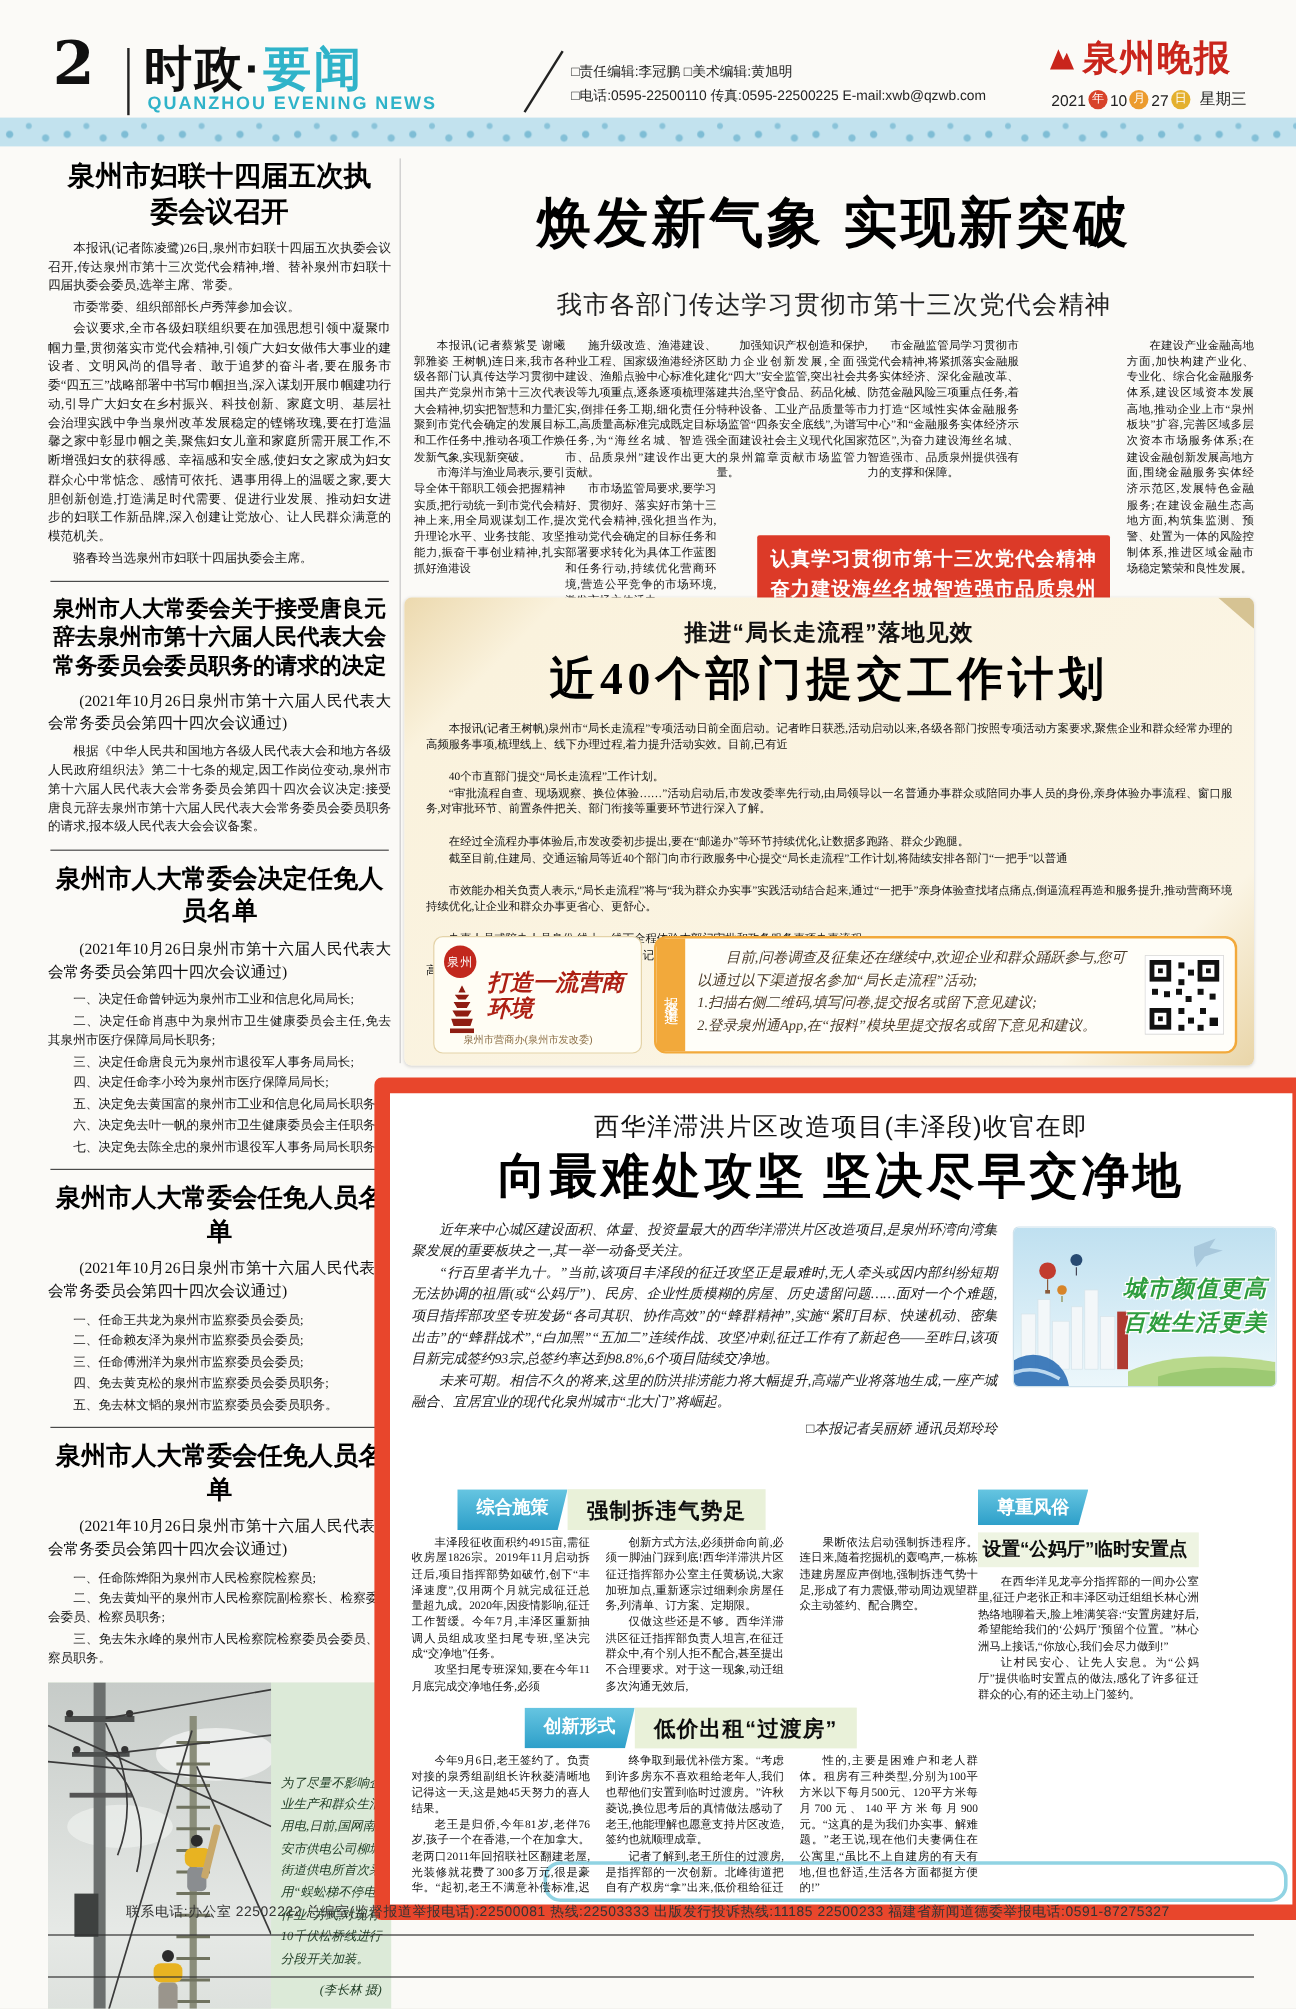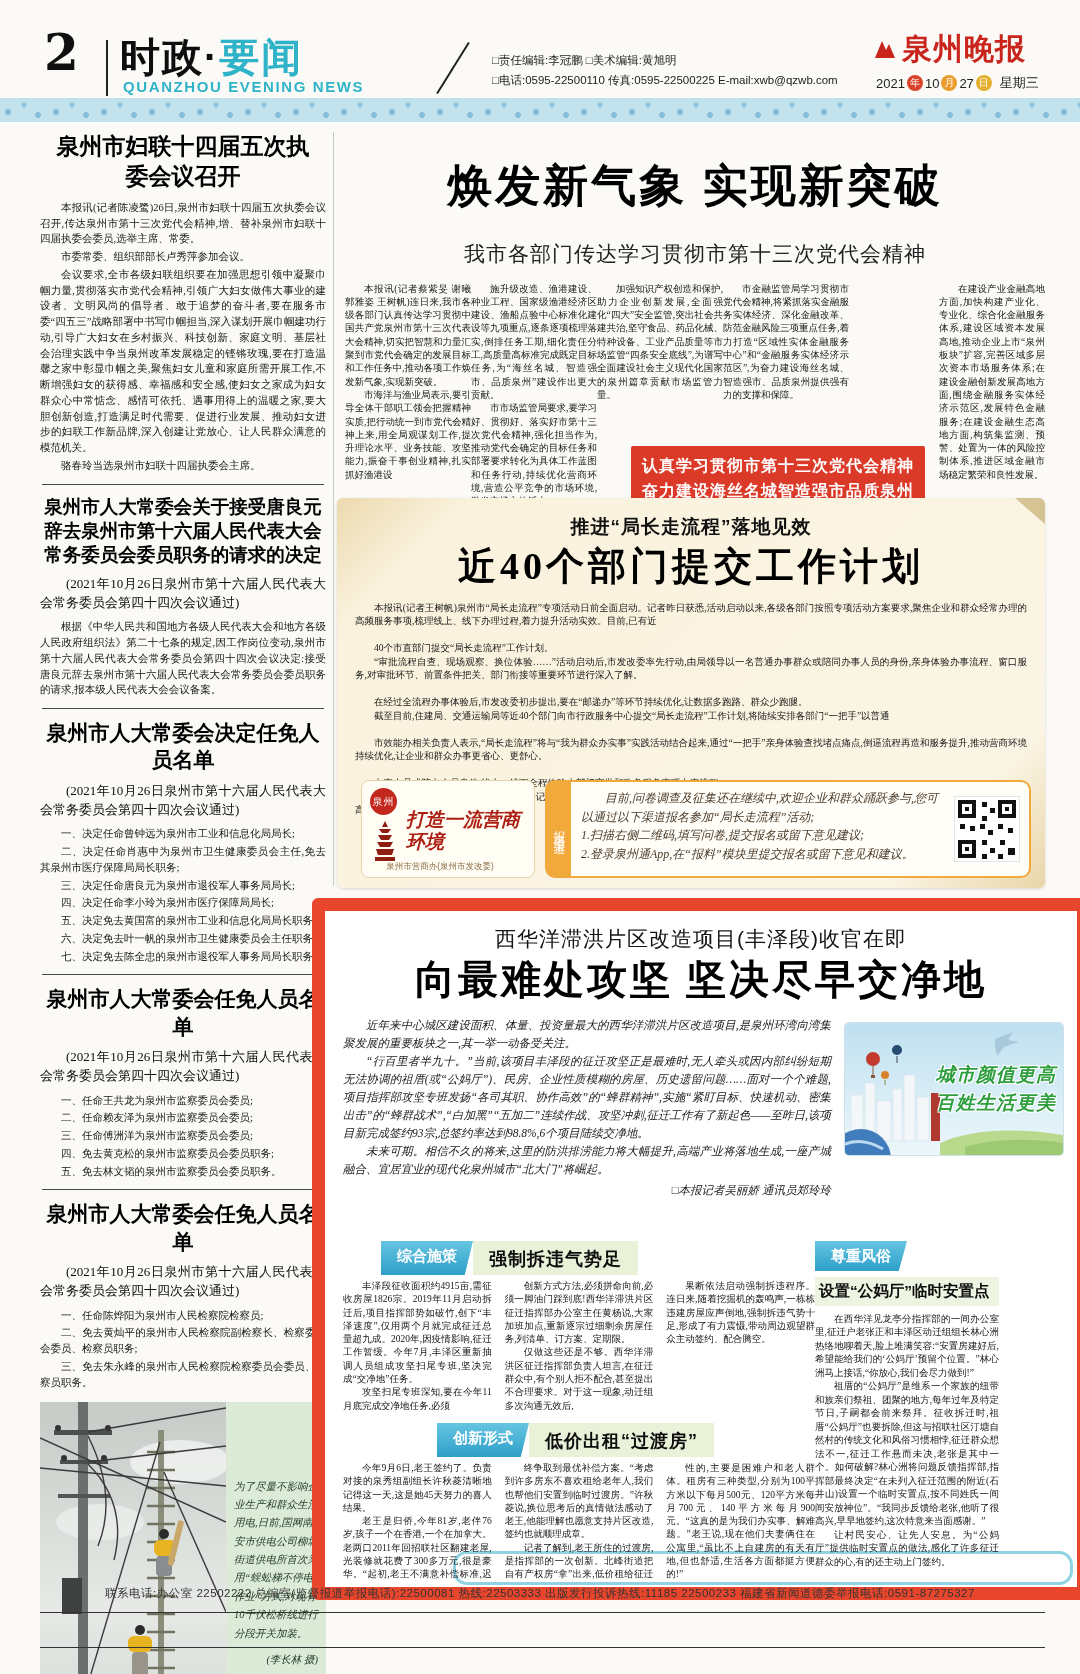--- a/index.html
+++ b/index.html
@@ -6,21 +6,21 @@
   .page{position:relative;width:1080px;height:1674px;background:#fbfaf7;margin:0 auto;overflow:hidden;
         font-family:"Liberation Sans",sans-serif;color:#111;}
   
   .pgnum{position:absolute;left:44px;top:28px;font:700 50px/1 "DejaVu Serif",serif;color:#101010;}
   .hd-vline{position:absolute;left:106px;top:40px;width:2px;height:56px;background:#222;}
   .sec-title{position:absolute;left:120px;top:30px;font-weight:900;font-size:40px;letter-spacing:2px;}
   .sec-main,.sec-dot{color:#0e0e0e;}
   .sec-sub{color:#2fb3c9;}
   .sec-en{position:absolute;left:123px;top:78px;font-size:15px;font-weight:700;color:#2fb3c9;letter-spacing:1.6px;}
   .hd-slash{position:absolute;left:452px;top:38px;width:2px;height:60px;background:#222;transform:rotate(32deg);}
-  .ed-lines{position:absolute;left:492px;top:50px;font-size:11.5px;color:#222;line-height:20px;}
+  .ed-lines{position:absolute;left:476px;top:50px;font-size:11.5px;color:#222;line-height:20px;}
   .masthead{position:absolute;left:872px;top:34px;display:flex;align-items:center;gap:4px;}
   .masthead .mh-name{font:900 30px/1 "Liberation Serif",serif;color:#c9251c;letter-spacing:1px;}
   .dateline{position:absolute;left:876px;top:74px;font-size:13px;color:#222;display:flex;align-items:center;gap:2px;}
   .dc{display:inline-flex;width:16px;height:16px;border-radius:50%;color:#fff;font-size:10px;line-height:1;
       align-items:center;justify-content:center;}
   .dc-r{background:#d8432a}.dc-o{background:#ec9b2d}.dc-y{background:#e4b02e}
   .wd{margin-left:6px;}
   .deco-band{position:absolute;left:0;top:98px;width:1080px;height:24px;background-color:#c2e2ee;
      background-image:radial-gradient(circle at 8px 14px,rgba(70,158,192,.55) 2.5px,transparent 3.5px),
        radial-gradient(circle at 24px 7px,rgba(70,158,192,.45) 2px,transparent 3px),
@@ -446,21 +446,20 @@
         <div class="s-col">
           <p>性的,主要是困难户和老人群体。租房有三种类型,分别为100平方米以下每月500元、120平方米每月700元、140平方米每月900元。“这真的是为我们办实事、解难题。”老王说,现在他们夫妻俩住在公寓里,“虽比不上自建房的有天有地,但也舒适,生活各方面都挺方便的!”</p>
         </div>
       </div>
 
       <div class="s3-wrap">
         <span class="s3-tab">尊重风俗</span>
         <div class="s3-title">设置“公妈厅”临时安置点</div>
         <div class="s3-body">
           <p>在西华洋见龙亭分指挥部的一间办公室里,征迁户老张正和丰泽区动迁组组长林心洲热络地聊着天,脸上堆满笑容:“安置房建好后,希望能给我们的‘公妈厅’预留个位置。”林心洲马上接话,“你放心,我们会尽力做到!”</p>
-          <p>祖厝的“公妈厅”是维系一个家族的纽带和族亲们祭祖、团聚的地方,每年过年及特定节日,子嗣都会前来祭拜。征收拆迁时,祖厝“公妈厅”也要拆除,但这与招联社区汀塘自然村的传统文化和风俗习惯相悖,征迁群众想法不一,征迁工作悬而未决,老张是其中一个。如何破解?林心洲将问题反馈指挥部,指挥部最终决定“在未列入征迁范围的附近(石井山)设置一个临时安置点,按不同姓氏一间间安放神位”。“我同步反馈给老张,他听了很高兴,早早地签约,这次特意来当面感谢。”</p>
           <p>让村民安心、让先人安息。为“公妈厅”提供临时安置点的做法,感化了许多征迁群众的心,有的还主动上门签约。</p>
         </div>
       </div>
     </div>
   </section>
 
   <div class="f-line1"></div>
   <div class="f-text">联系电话:办公室 22502222  总编室(监督报道举报电话):22500081  热线:22503333  出版发行投诉热线:11185 22500233  福建省新闻道德委举报电话:0591-87275327</div>
   <div class="f-line2"></div>
 

